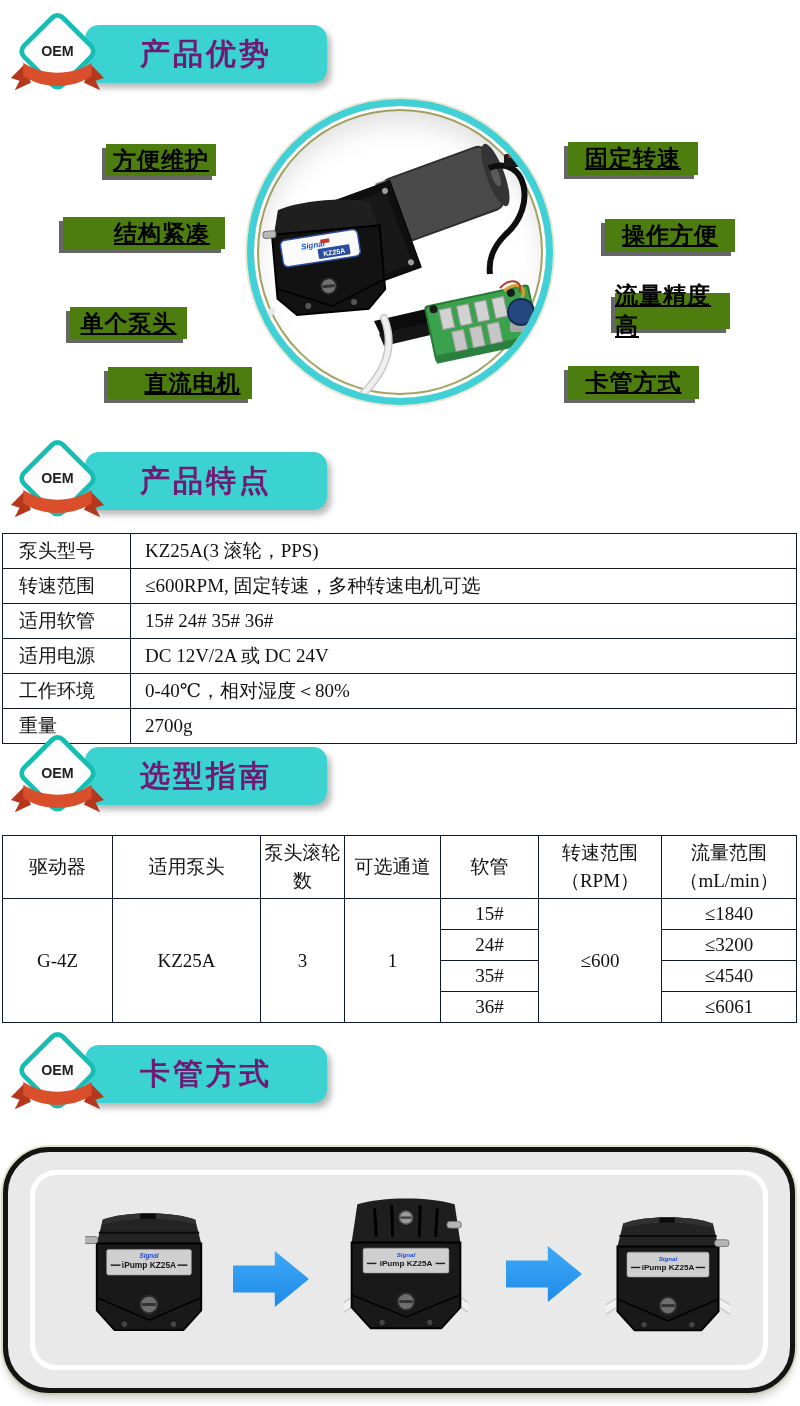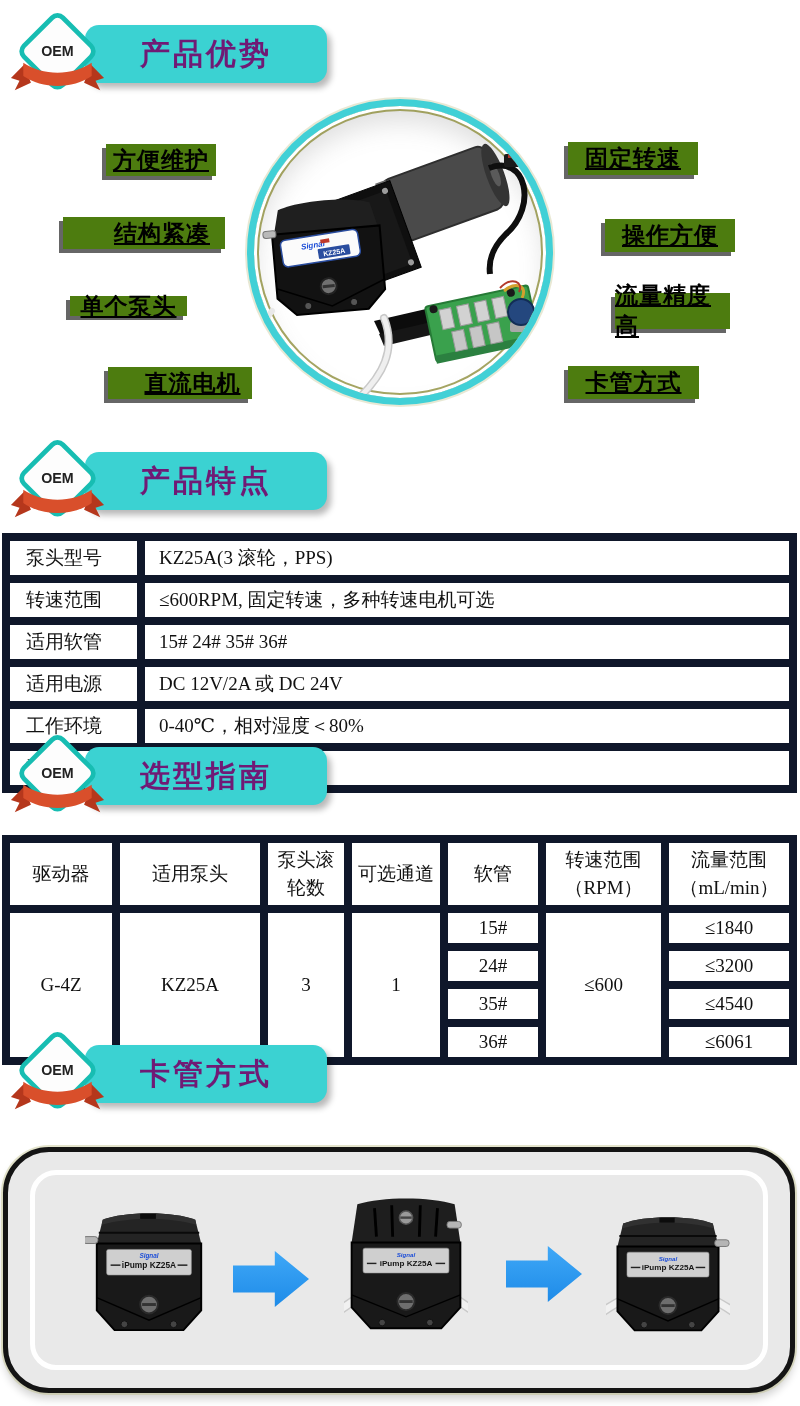--- a/index.html
+++ b/index.html
@@ -15,21 +15,21 @@
        font-size:23px;font-weight:bold;letter-spacing:1px;box-shadow:-4px 4px 0 rgba(75,75,75,.85);z-index:2;text-decoration:underline;}
   
   .circle{position:absolute;left:247px;top:99px;width:292px;height:292px;border-radius:50%;
           border:7px solid #41D0D6;background:#fff;overflow:hidden;
           box-shadow:inset 0 0 0 3px #ffffff, inset 0 0 0 5px rgba(148,148,70,.85),
                      inset 0 16px 26px rgba(110,110,110,.22), 0 0 0 2px rgba(205,205,160,.45);}
   .circle svg{position:absolute;left:0;top:0;}
   
   table{position:absolute;border-collapse:collapse;background:#fff;
         font-family:"Liberation Serif","DejaVu Serif",serif;}
-  td,th{border:8px solid #0f172a;font-weight:normal;}
+  td,th{border:1px solid #0f172a;font-weight:normal;}
   .feat{left:2px;top:533px;width:795px;}
   .feat td{height:32px;font-size:19px;}
   .feat .lab{width:110px;padding-left:16px;}
   .feat .val{padding-left:14px;}
   .sel{left:2px;top:835px;width:795px;text-align:center;}
   .sel th{height:60px;font-size:19px;line-height:1.45;}
   .sel td{height:28px;font-size:19px;}
   
   .panel{position:absolute;left:3px;top:1147px;width:782px;height:236px;background:#e9e9e9;
          border:5px solid #141414;border-radius:46px;box-shadow:0 0 0 2px rgba(190,190,130,.4),0 6px 8px rgba(0,0,0,.18);}
@@ -52,21 +52,21 @@
       <path d="M15,60 L1,74 L10,77 L5,87 L22,79 Z" fill="#b5371c"></path>
       <path d="M85,60 L99,74 L90,77 L95,87 L78,79 Z" fill="#b5371c"></path>
       <path d="M14,58 C34,72 66,72 86,58 L86,72 C66,86 34,86 14,72 Z" fill="#d94f2b"></path>
       <text x="50" y="51" text-anchor="middle" font-size="15" font-weight="bold" fill="#222" class="svgtext">OEM</text>
     </svg>
   </div>
   <div class="hbar" style="top:25px;">产品优势</div>
 
   <div class="adv" style="left:106px;top:144px;width:110px;height:32px;">方便维护</div>
   <div class="adv" style="left:63px;top:217px;width:126px;height:32px;padding-left:36px;">结构紧凑</div>
-  <div class="adv" style="left:70px;top:296px;width:117px;height:20px;">单个泵头</div>
+  <div class="adv" style="left:70px;top:307px;width:117px;height:32px;">单个泵头</div>
   <div class="adv" style="left:108px;top:367px;width:119px;height:32px;padding-left:25px;">直流电机</div>
   <div class="adv" style="left:568px;top:142px;width:130px;height:33px;">固定转速</div>
   <div class="adv" style="left:605px;top:219px;width:130px;height:33px;">操作方便</div>
   <div class="adv" style="left:607px;top:293px;width:115px;height:36px;margin-left:8px;">流量精度高</div>
   <div class="adv" style="left:568px;top:366px;width:131px;height:33px;">卡管方式</div>
 
   <div class="circle">
     <svg viewBox="0 0 292 292" width="292" height="292">
 
       <g transform="rotate(-20 170 95)">

